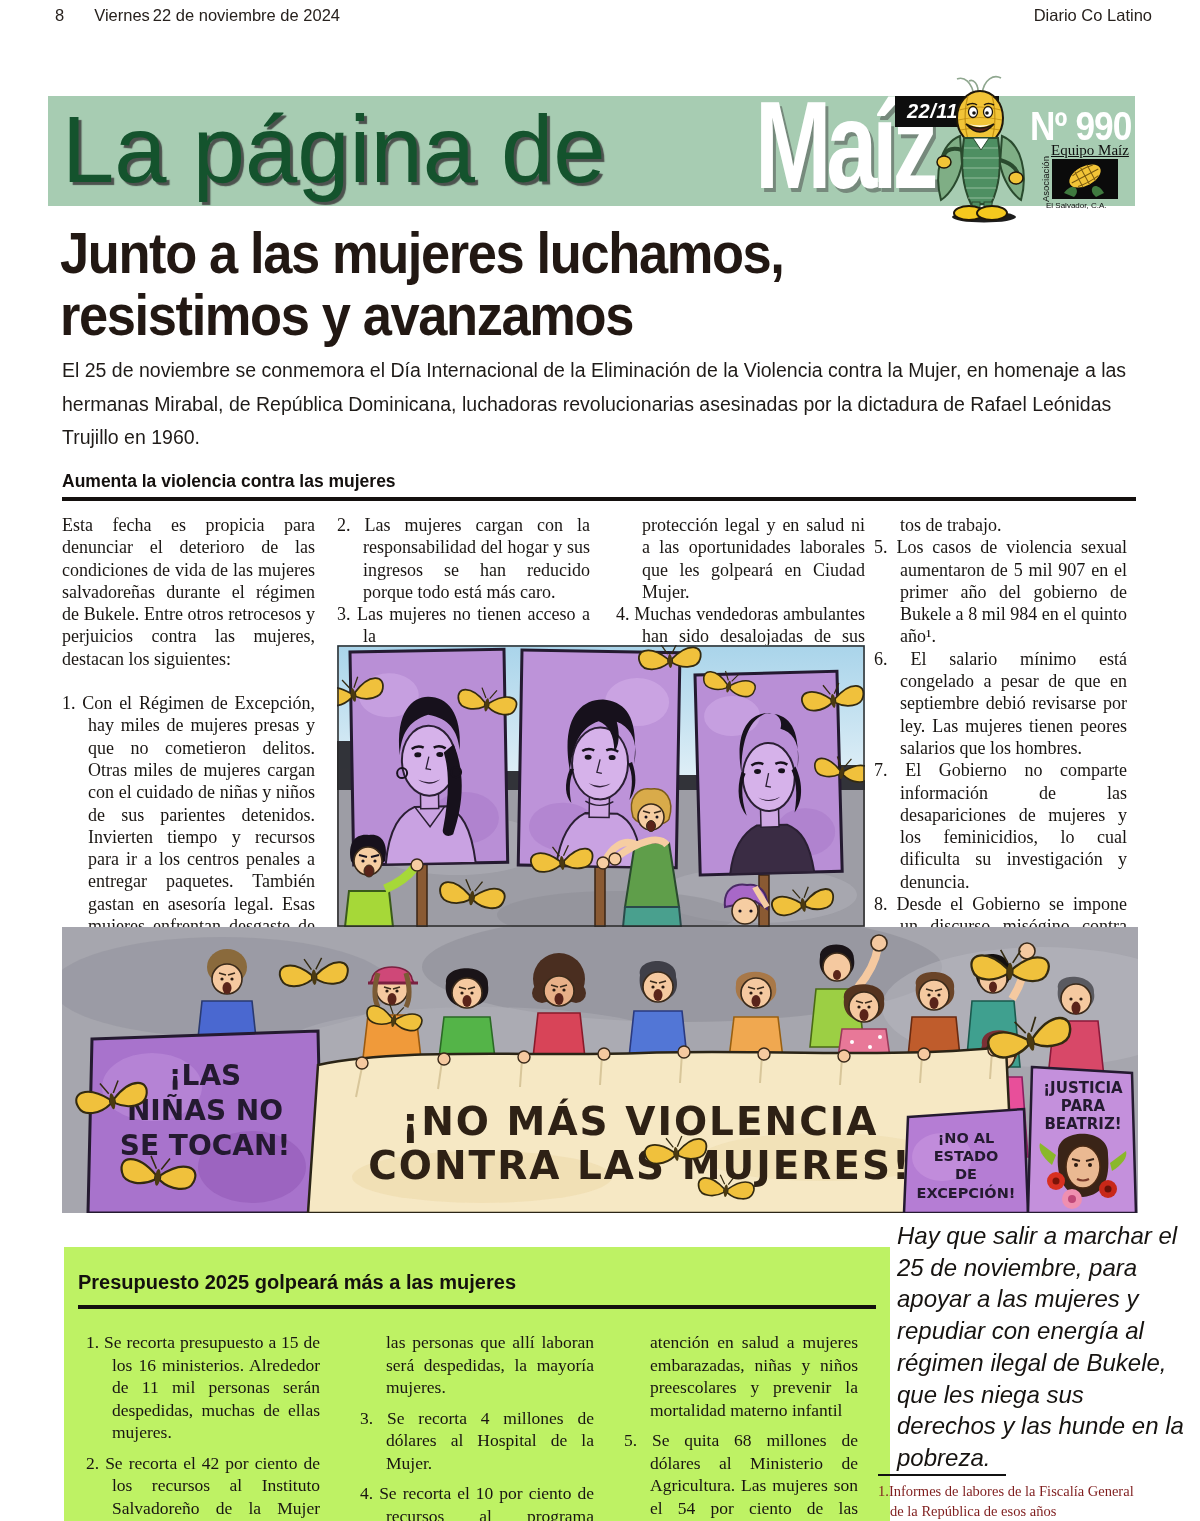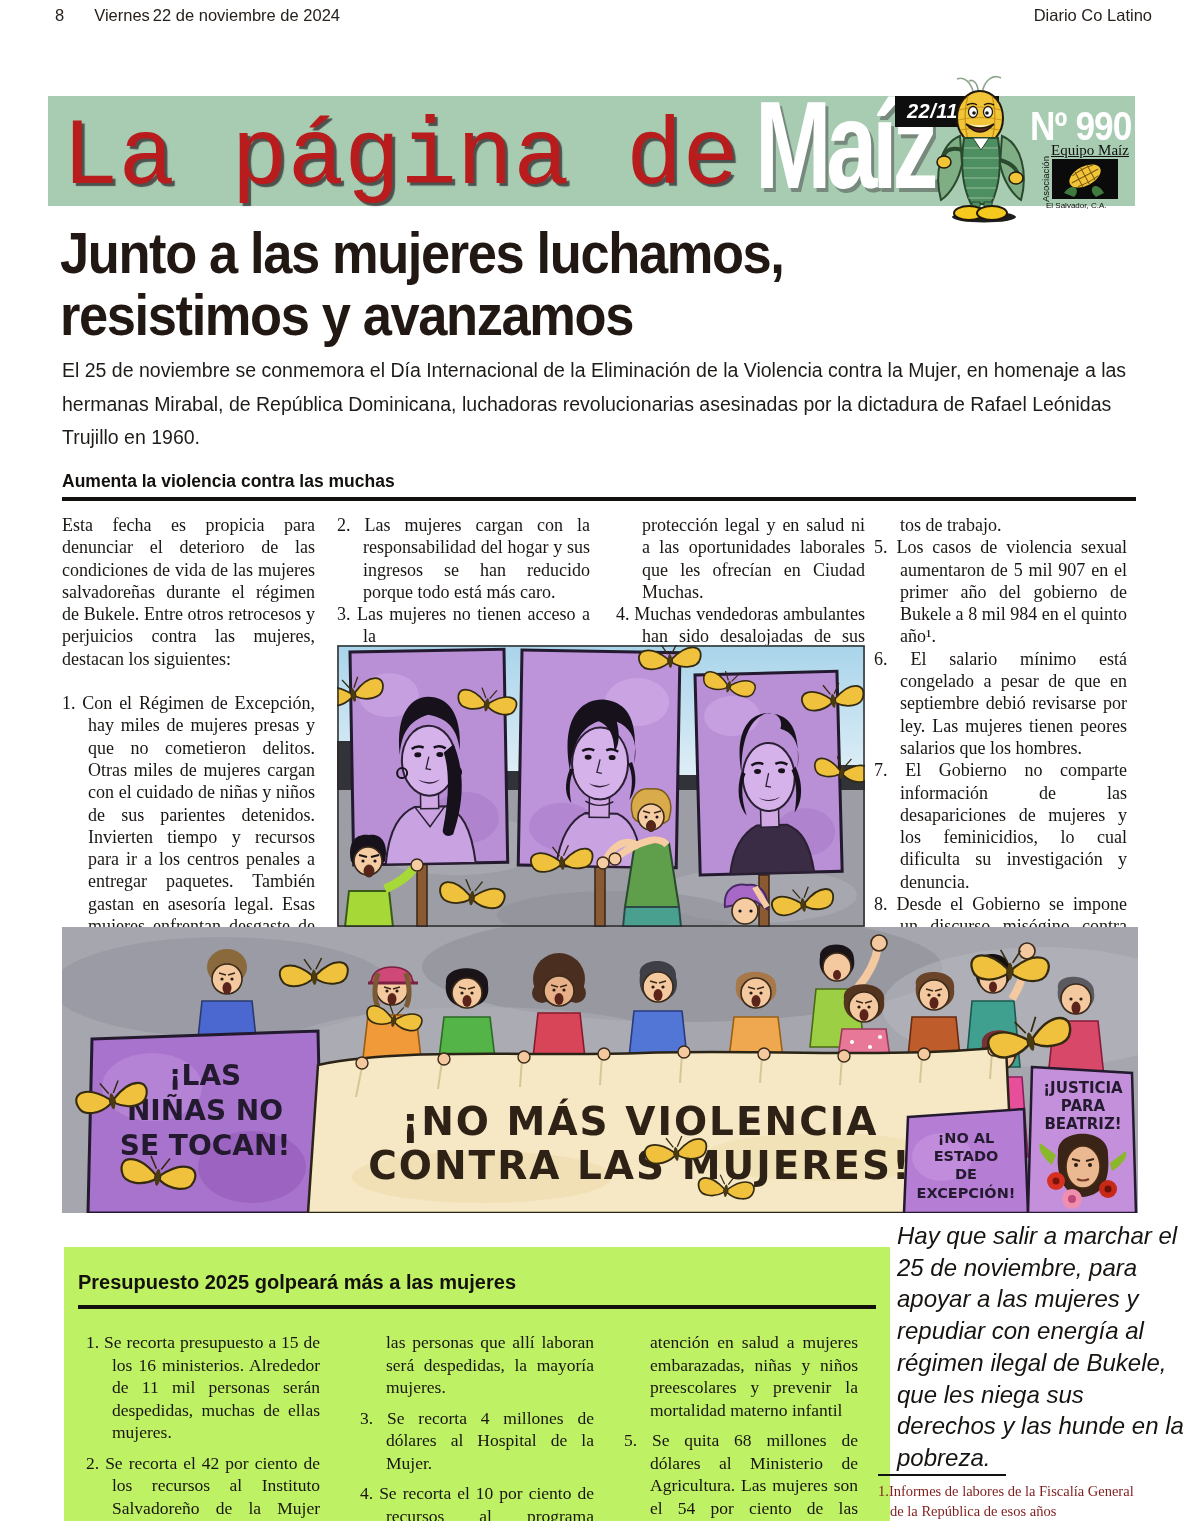--- a/index.html
+++ b/index.html
@@ -7,22 +7,22 @@
         font-family:"Liberation Sans",sans-serif;color:#1b1713;}
 
   
   .topbar{position:absolute;top:6px;left:55px;right:48px;display:flex;justify-content:space-between;
           font-size:16.5px;color:#27211d;}
   .topbar .pn{margin-right:30px;}
   .topbar .wd{margin-right:3px;}
 
   
   .masthead{position:absolute;left:48px;top:96px;width:1087px;height:110px;background:#a7ccb2;}
-  .lp{position:absolute;left:14px;top:4px;font-family:Liberation Mono, monospace;font-size:94px;line-height:100px;
-      color:#b91c1c;text-shadow:3px 3px 1px rgba(60,60,60,.85);white-space:nowrap;margin-top:8px;}
+  .lp{position:absolute;left:14px;top:4px;font-family:Liberation Sans, sans-serif;font-size:94px;line-height:100px;
+      color:#14532d;text-shadow:3px 3px 1px rgba(60,60,60,.85);white-space:nowrap;}
   .maiz{position:absolute;left:707px;top:-16px;font-size:124px;line-height:130px;font-weight:bold;
         letter-spacing:-7px;color:#fff;transform:scaleX(.74);transform-origin:left top;
         text-shadow:4px 4px 0 rgba(70,70,70,.5);white-space:nowrap;}
   .badge{position:absolute;left:847px;top:0;background:#0e0e0e;color:#fff;font-weight:bold;font-style:italic;
          font-size:20px;padding:4px 12px;letter-spacing:.5px;}
   .issue{position:absolute;left:982px;top:8px;color:#fff;font-weight:bold;font-size:40px;letter-spacing:-1px;
          transform:scaleX(.88);transform-origin:left top;white-space:nowrap;}
   .mascot{position:absolute;left:876px;top:-22px;}
   .logo{position:absolute;left:990px;top:48px;width:110px;height:58px;}
   .logo-name{position:absolute;left:13px;top:-2px;font-family:"Liberation Serif",serif;font-size:15px;color:#0e0e0e;white-space:nowrap;text-decoration:underline;}
@@ -138,33 +138,33 @@
       </div>
       <div class="logo-loc">El Salvador, C.A.</div>
     </div>
   </div>
 
   <div class="headline">Junto a las mujeres luchamos,
 resistimos y avanzamos</div>
 
   <div class="intro">El 25 de noviembre se conmemora el Día Internacional de la Eliminación de la Violencia contra la Mujer, en homenaje a las hermanas Mirabal, de República Dominicana, luchadoras revolucionarias asesinadas por la dictadura de Rafael Leónidas Trujillo en 1960.</div>
 
-  <div class="sec1head">Aumenta la violencia contra las muchas</div>
+  <div class="sec1head">Aumenta la violencia contra las mujeres</div>
   <div class="rule r1"></div>
 
   <div class="col c1">
     <p>Esta fecha es propicia para denunciar el deterioro de las condiciones de vida de las mujeres salvadoreñas durante el régimen de Bukele. Entre otros retrocesos y perjuicios contra las mujeres, destacan los siguientes:</p>
     <p class="num gap">1. Con el Régimen de Excepción, hay miles de mujeres presas y que no cometieron delitos. Otras miles de mujeres cargan con el cuidado de niñas y niños de sus parientes detenidos. Invierten tiempo y recursos para ir a los centros penales a entregar paquetes. También gastan en asesoría legal. Esas mujeres enfrentan desgaste de su salud física y emocional.</p>
   </div>
   <div class="col c2">
     <p class="num">2. Las mujeres cargan con la responsabilidad del hogar y sus ingresos se han reducido porque todo está más caro.</p>
     <p class="num">3. Las mujeres no tienen acceso a la</p>
   </div>
   <div class="col c3">
-    <p class="cont">protección legal y en salud ni a las oportunidades laborales que les ofrecían en Ciudad Muchas.</p>
+    <p class="cont">protección legal y en salud ni a las oportunidades laborales que les golpeará en Ciudad Mujer.</p>
     <p class="num">4. Muchas vendedoras ambulantes han sido desalojadas de sus pues-</p>
   </div>
   <div class="col c4">
     <p class="cont">tos de trabajo.</p>
     <p class="num">5. Los casos de violencia sexual aumentaron de 5 mil 907 en el primer año del gobierno de Bukele a 8 mil 984 en el quinto año¹.</p>
     <p class="num">6. El salario mínimo está congelado a pesar de que en septiembre debió revisarse por ley. Las mujeres tienen peores salarios que los hombres.</p>
     <p class="num">7. El Gobierno no comparte información de las desapariciones de mujeres y los feminicidios, lo cual dificulta su investigación y denuncia.</p>
     <p class="num">8. Desde el Gobierno se impone un discurso misógino contra las mujeres.</p>
   </div>
 

